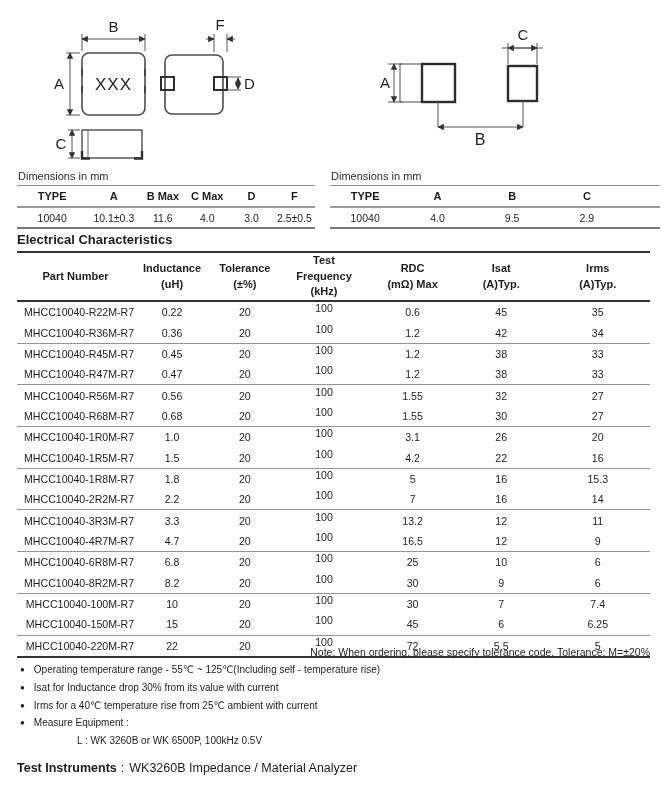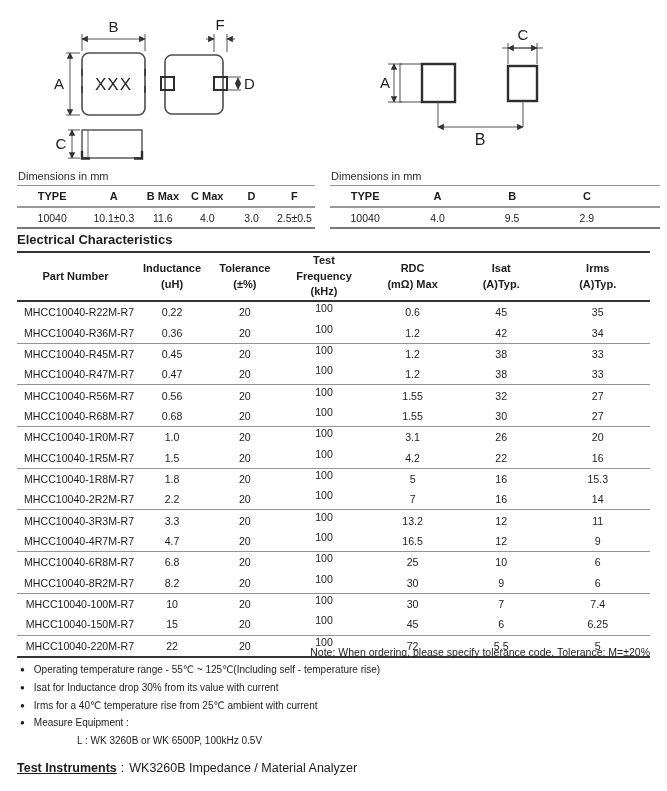--- a/index.html
+++ b/index.html
@@ -36,21 +36,21 @@
   #elec-body .trow .tcell:nth-child(4){transform:translateY(-4.5px);}
 
   
   .note-title{font-weight:normal;font-size:10.5px;margin-bottom:4px;text-align:right;}
   .note-item{display:flex;align-items:baseline;gap:9px;font-size:10px;line-height:16.8px;padding-left:3px;}
   .dot{font-size:8px;position:relative;top:-1px;}
   .subline{margin-left:20px;font-size:10px;line-height:15.5px;padding-left:40px;}
 
   
   .footer{font-size:12.5px;}
-  .footer .lbl{font-weight:bold;text-decoration:underline;}
+  .footer .lbl{font-weight:bold;}
   .footer .sep{margin:0 5px 0 4px;}
 </style>
 </head>
 <body>
 
 <svg class="abs" style="left:28px;top:18px" width="250" height="148" viewBox="0 0 250 148">
   <defs>
     <marker id="arw" viewBox="0 0 10 10" refX="9" refY="5" markerWidth="6.5" markerHeight="6.5" orient="auto-start-reverse">
       <path d="M0,0 L10,5 L0,10 z" fill="#333"></path>
     </marker>

